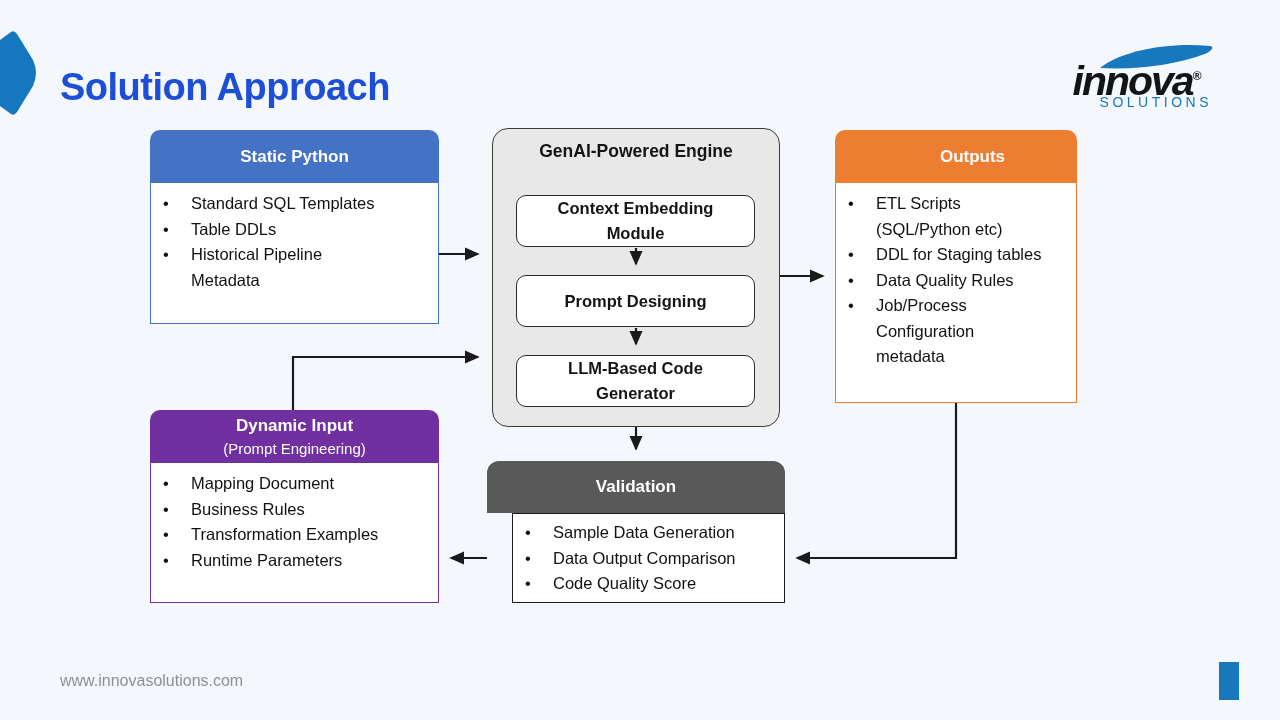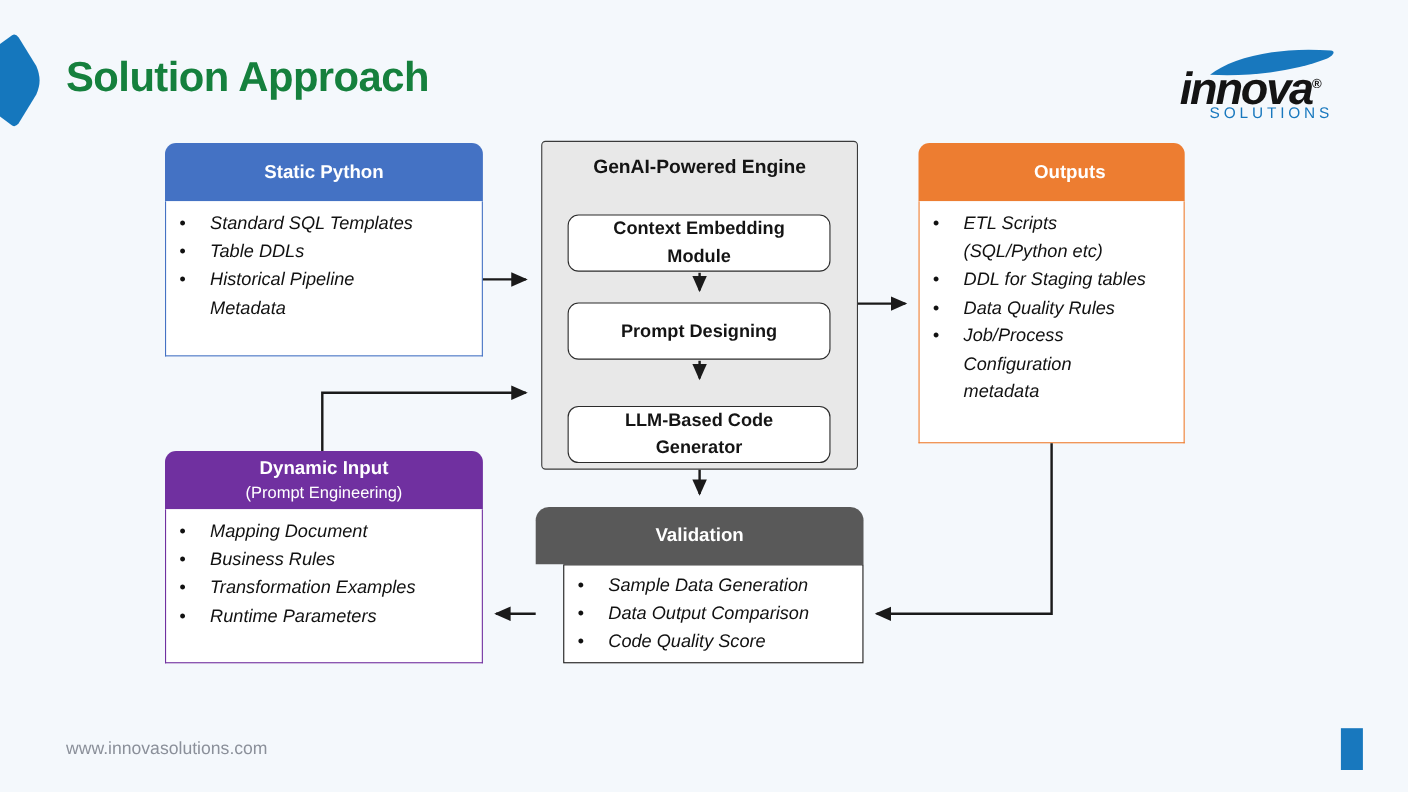--- a/index.html
+++ b/index.html
@@ -4,22 +4,22 @@
 <style>
   html,body{margin:0;padding:0;background:#d8dde2;}
   .slide{
     position:relative;width:1280px;height:720px;overflow:hidden;
     background:#f4f8fc;
     font-family:"Liberation Sans", sans-serif;
     color:#111;
   }
   
   .page-title{
-    position:absolute;left:60px;top:50px;
-    font-size:38px;font-weight:bold;color:#15803d;letter-spacing:-0.5px;
+    position:absolute;left:60px;top:66px;
+    font-size:38px;font-weight:bold;color:#1d4ed8;letter-spacing:-0.5px;
   }
   .chevron{position:absolute;left:0;top:30px;}
   
   .logo{position:absolute;left:1052px;top:42px;width:170px;height:68px;}
   .logo-word{
     position:absolute;left:0;top:14px;width:170px;text-align:center;
     font-size:41px;font-weight:bold;font-style:italic;color:#141414;
     letter-spacing:-2px;line-height:40px;
   }
   .logo-reg{font-size:12px;font-style:normal;vertical-align:super;letter-spacing:0;}
@@ -30,21 +30,21 @@
   .logo-swoosh{position:absolute;left:46px;top:2px;}
   
   .dbox{position:absolute;}
   .dbox .hdr{
     color:#fff;text-align:center;border-radius:10px 10px 0 0;
     display:flex;flex-direction:column;justify-content:center;
   }
   .dbox .hdr .t{font-size:17px;font-weight:bold;line-height:24px;}
   .dbox .hdr .s{font-size:15px;line-height:21px;}
   .dbox .bd{background:#fff;}
-  ul.blist{margin:0;padding:8px 6px 0 0;list-style:none;font-style:italic;}
+  ul.blist{margin:0;padding:8px 6px 0 0;list-style:none;}
   ul.blist li{
     position:relative;padding-left:40px;font-size:16.5px;line-height:25.5px;
     white-space:pre-line;color:#111;
   }
   ul.blist li::before{content:"\2022";position:absolute;left:12px;top:0;}
   
   .static{left:150px;top:130px;width:289px;}
   .static .hdr{height:53px;background:#4472c4;}
   .static .bd{height:141px;border:1.6px solid #4472c4;border-top:none;box-sizing:border-box;}
   
@@ -56,33 +56,33 @@
   .outputs .hdr{height:53px;background:#ed7d31;padding-left:33px;}
   .outputs .bd{height:220px;border:1.6px solid #ed7d31;border-top:none;box-sizing:border-box;}
   
   .validation{left:487px;top:461px;width:298px;}
   .validation .hdr{height:52px;background:#595959;border-radius:12px 12px 0 0;}
   .validation .bd{height:90px;border:1.8px solid #1a1a1a;box-sizing:border-box;margin-left:25px;}
   .validation ul.blist{padding-top:6px;}
   
   .engine{
     position:absolute;left:492px;top:128px;width:288px;height:299px;
-    background:#e8e8e8;border:1.8px solid #3a3a3a;border-radius:4px;box-sizing:border-box;
+    background:#e8e8e8;border:1.8px solid #3a3a3a;border-radius:16px;box-sizing:border-box;
   }
   .engine-title{
     position:absolute;left:0;top:12px;width:100%;text-align:center;
     font-size:17.5px;font-weight:bold;color:#141414;
   }
   .module{
     position:absolute;left:23px;width:239px;height:52px;
     background:#fff;border:1.8px solid #2b2b2b;border-radius:10px;box-sizing:border-box;
     display:flex;align-items:center;justify-content:center;text-align:center;
     font-size:16.5px;font-weight:bold;line-height:25px;white-space:pre-line;color:#141414;
   }
-  .m0{top:66px;}.m1{top:146px;}.m2{top:226px;margin-top:14px;}
+  .m0{top:66px;}.m1{top:146px;}.m2{top:226px;}
   
   .connectors{position:absolute;left:0;top:0;pointer-events:none;}
   
   .footer-url{
     position:absolute;left:60px;top:672px;
     font-size:16px;color:#8b909a;
   }
   .corner-block{
     position:absolute;left:1219px;top:662px;width:20px;height:38px;background:#1878be;
   }

